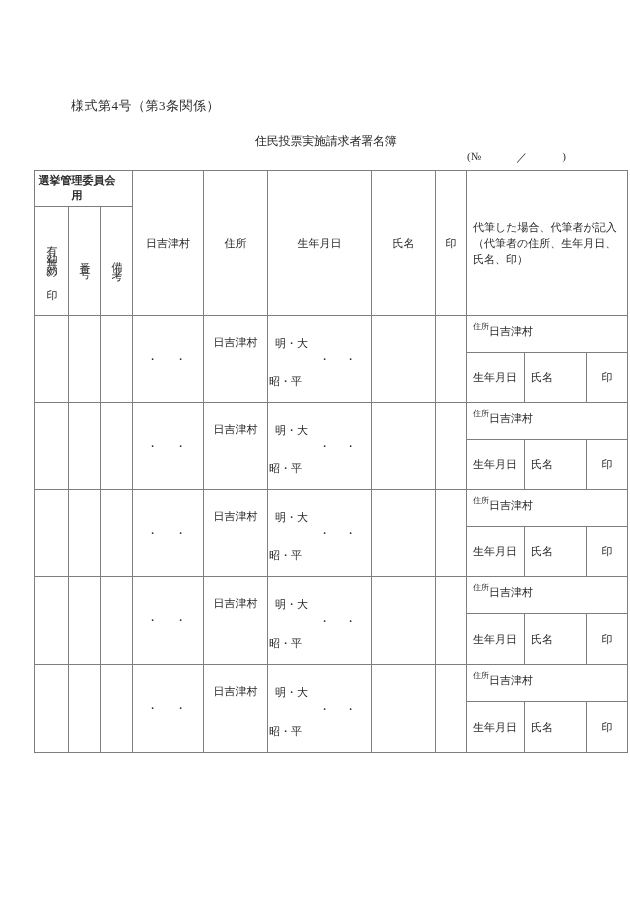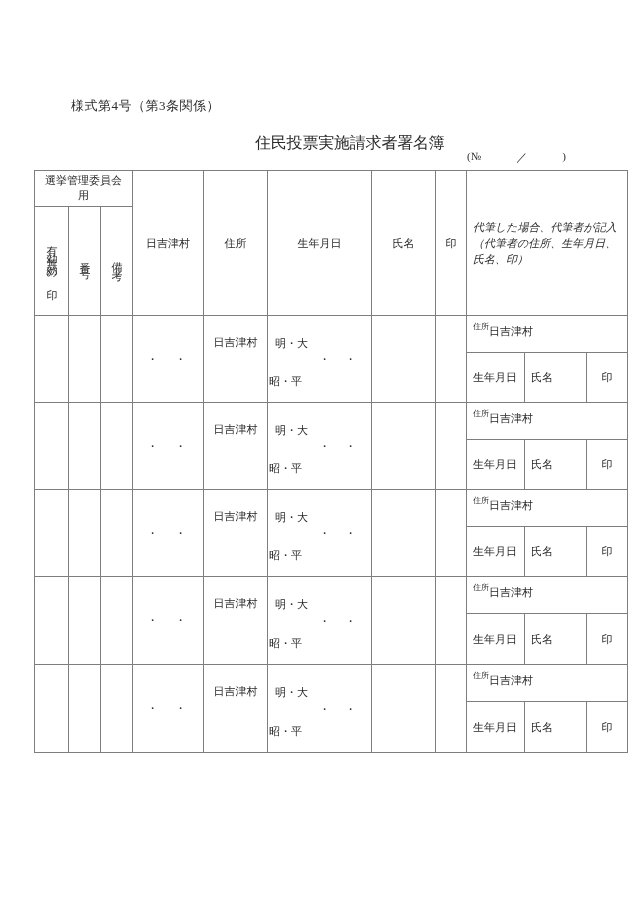--- a/index.html
+++ b/index.html
@@ -6,53 +6,53 @@
     --bd:#7e7e7e;
     --tx:#2a2a2a;
   }
   html,body{margin:0;padding:0;}
   body{
     width:630px;height:915px;background:#ffffff;position:relative;
     font-family:"Liberation Serif","DejaVu Serif",serif;color:var(--tx);
     overflow:hidden;
   }
   .form-label{position:absolute;left:71px;top:97px;font-size:13px;letter-spacing:0.5px;}
-  .doc-title{position:absolute;left:255px;top:133px;font-size:16px;letter-spacing:-0.2px;}
+  .doc-title{position:absolute;left:255px;top:133px;font-size:12px;letter-spacing:-0.2px;}
   .page-no{position:absolute;left:467px;top:150px;width:99px;display:flex;justify-content:space-between;font-size:11px;}
 
   .tbl{
     position:absolute;left:34px;top:170px;width:594px;height:583px;
     border:1px solid var(--bd);box-sizing:border-box;background:#fff;
     display:grid;
     grid-template-columns:34px 32px 32px 71px 64px 104px 64px 31px 160px;
     grid-template-rows:36px 109px 87px 87px 87px 88px 87px;
     font-size:11px;
   }
   .c{border-right:1px solid var(--bd);border-bottom:1px solid var(--bd);box-sizing:border-box;position:relative;}
   .nr{border-right:none;}
   .nb{border-bottom:none;}
 
   
-  .h-committee{grid-column:1/4;grid-row:1;display:flex;justify-content:center;}
+  .h-committee{grid-column:1/4;grid-row:1;display:flex;justify-content:flex-start;font-weight:bold;}
   .h-committee span{display:block;width:84px;text-align:center;line-height:15px;margin-top:2px;white-space:pre-line;}
   .hvert{display:flex;align-items:center;justify-content:center;}
   .hvert span{writing-mode:vertical-rl;text-orientation:upright;}
   .h-valid{grid-column:1;grid-row:2;}
   .h-valid span{letter-spacing:0.55em;}
   .h-number{grid-column:2;grid-row:2;}
   .h-remarks{grid-column:3;grid-row:2;}
   .h-number span,.h-remarks span{letter-spacing:0.7em;}
   .hspan{grid-row:1/3;display:flex;align-items:center;justify-content:center;}
   .h-signdate{grid-column:4;}
   .h-address{grid-column:5;}
   .h-birth{grid-column:6;}
   .h-name{grid-column:7;}
   .h-seal{grid-column:8;}
   .h-proxy{grid-column:9;justify-content:flex-start;padding-left:6px;padding-right:4px;
-           white-space:pre-line;line-height:16px;font-style:italic;}
+           white-space:pre-line;line-height:16px;}
 
   
   .rr0{grid-row:3}.rr1{grid-row:4}.rr2{grid-row:5}.rr3{grid-row:6}.rr4{grid-row:7}
   .g1{grid-column:1}.g2{grid-column:2}.g3{grid-column:3}.g4{grid-column:4}
   .g5{grid-column:5}.g6{grid-column:6}.g7{grid-column:7}.g8{grid-column:8}.g9{grid-column:9}
 
   .dots{display:flex;align-items:center;justify-content:center;letter-spacing:3px;}
   .addr{display:flex;justify-content:center;align-items:flex-start;padding-top:19px;}
   .era-top{position:absolute;left:7px;top:20px;}
   .era-dots{position:absolute;left:51px;top:50%;transform:translateY(-50%);letter-spacing:2px;}

